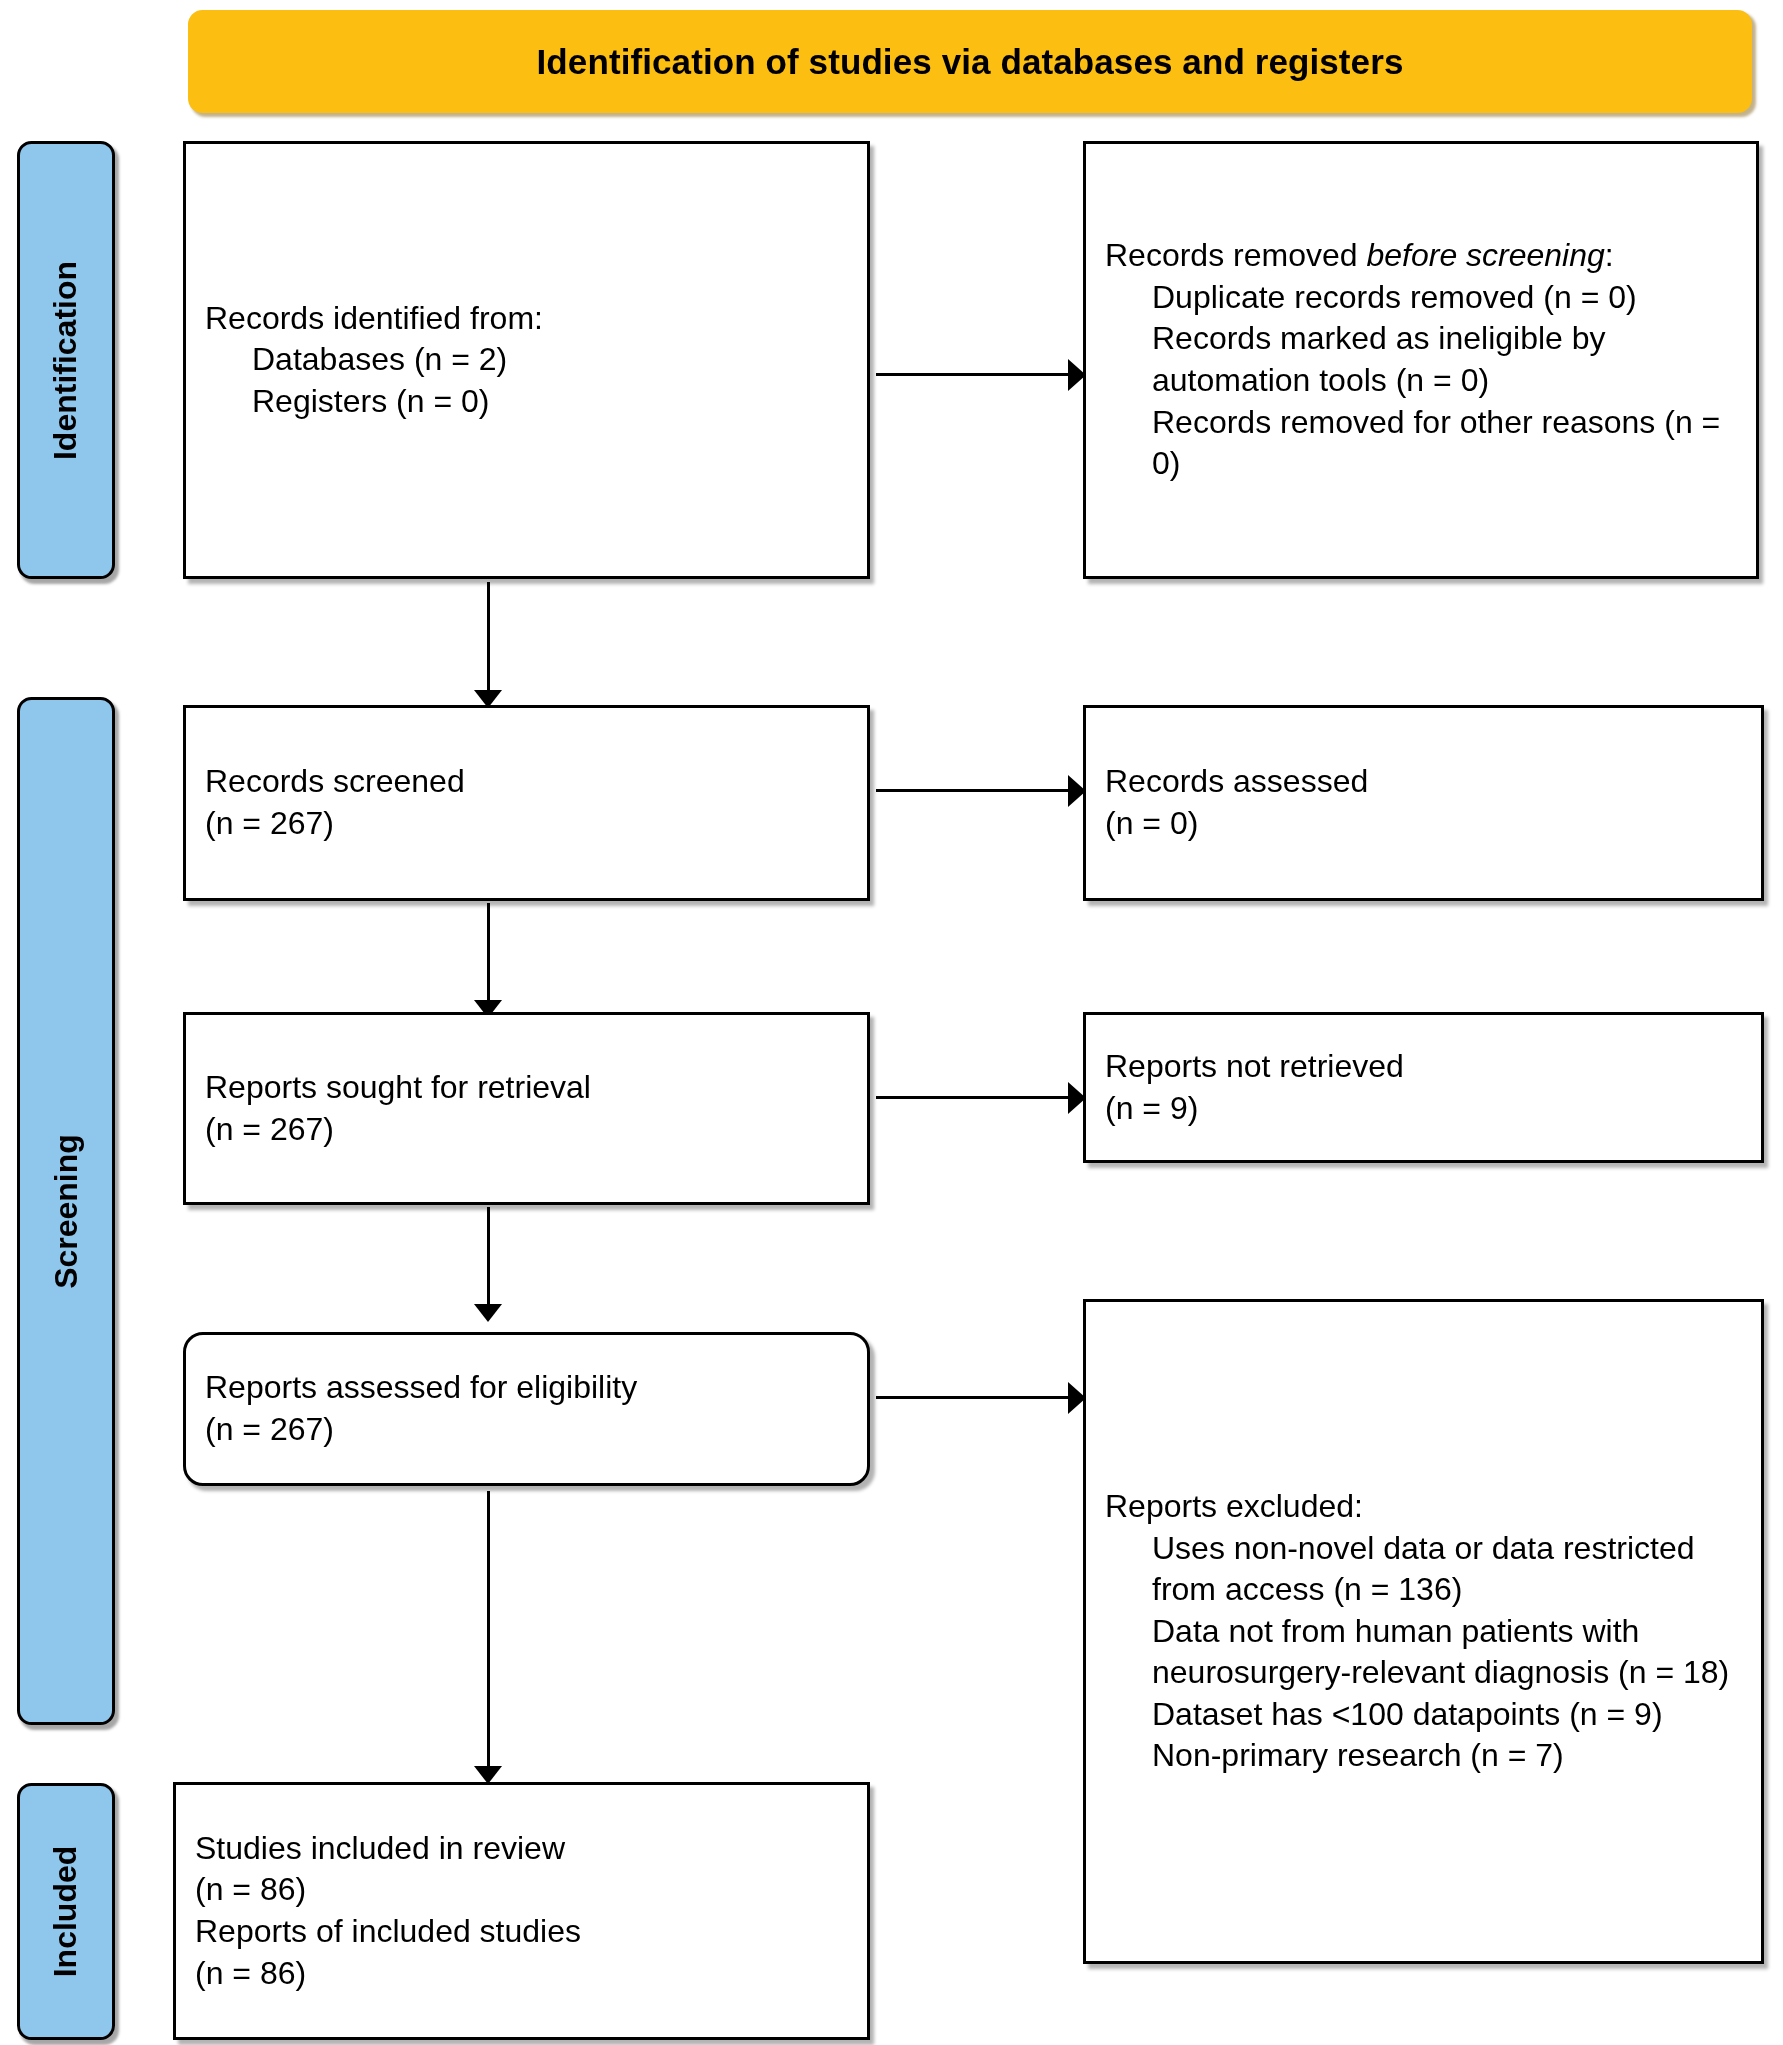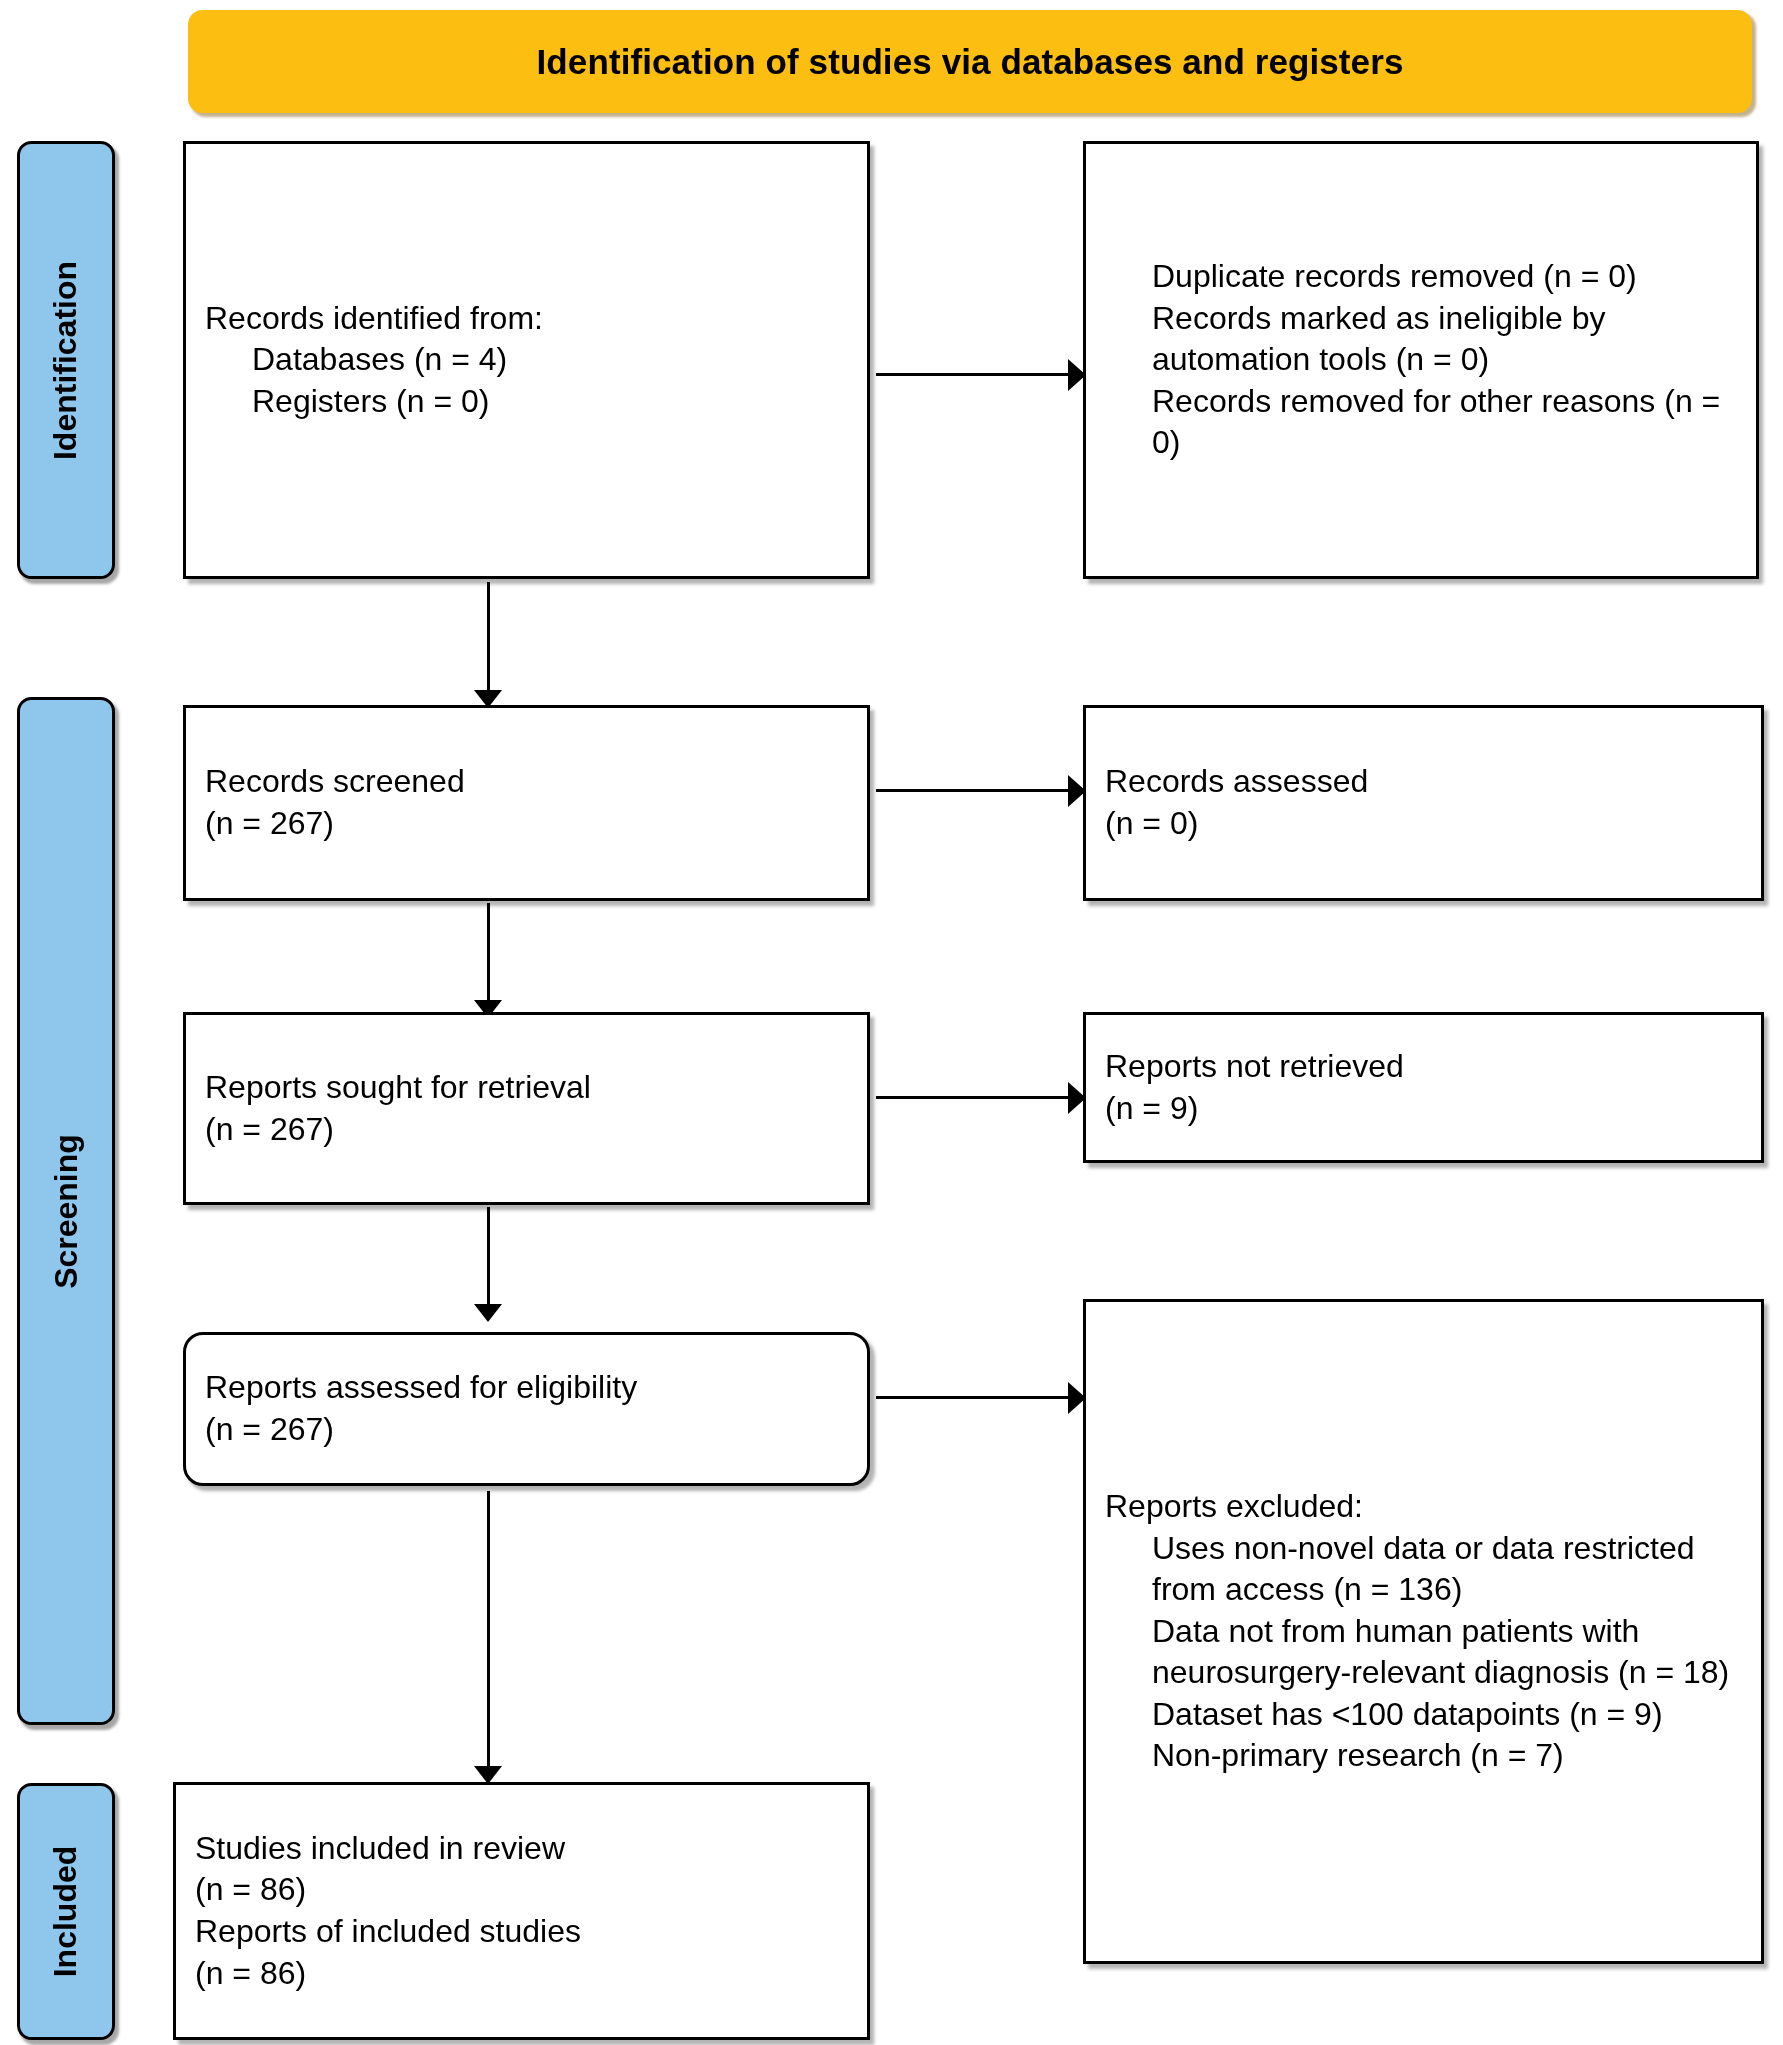--- a/index.html
+++ b/index.html
@@ -115,29 +115,30 @@
   <div class="pill" style="top:697px;height:1028px;">
     <span class="pill-label">Screening</span>
   </div>
   <div class="pill" style="top:1783px;height:257px;">
     <span class="pill-label">Included</span>
   </div>
 
   <div class="box" style="left:183px;top:141px;width:687px;height:438px;">
     <div class="box-inner">
       <div class="line">Records identified from:</div>
-      <div class="line indent">Databases (n = 4)</div>
+      <div class="line indent">Databases (n = 2)</div>
       <div class="line indent">Registers (n = 0)</div>
     </div>
   </div>
 
   <div class="harrow" style="left:876px;top:373px;width:193px;"></div>
 
   <div class="box" style="left:1083px;top:141px;width:676px;height:438px;">
     <div class="box-inner">
+      <div class="line"><span>Records removed </span><span class="ital">before screening</span><span>:</span></div>
       <div class="line indent">Duplicate records removed (n = 0)</div>
       <div class="line indent">Records marked as ineligible by automation tools (n = 0)</div>
       <div class="line indent">Records removed for other reasons (n = 0)</div>
     </div>
   </div>
 
   <div class="varrow" style="left:487px;top:582px;height:109px;"></div>
 
   <div class="box" style="left:183px;top:705px;width:687px;height:196px;">
     <div class="box-inner">

